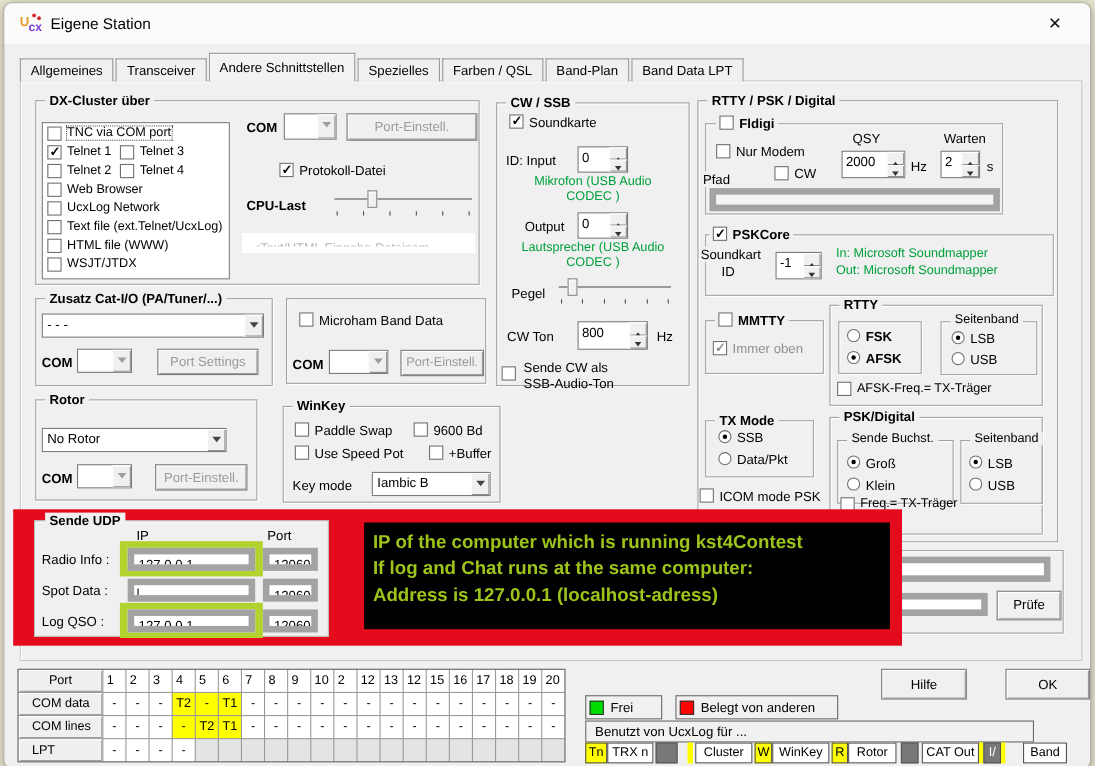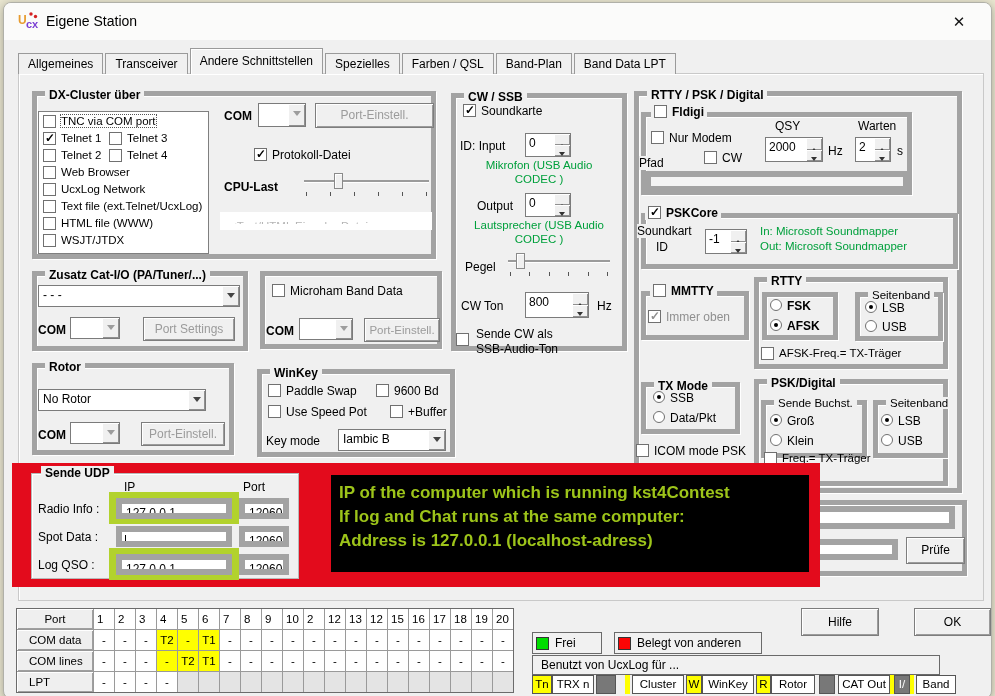--- a/index.html
+++ b/index.html
@@ -7,21 +7,21 @@
   #win{position:absolute;left:3px;top:2px;width:989px;height:697px;background:#f0f0f0;border:1px solid #b0b0a8;border-radius:8px;overflow:hidden;box-shadow:0 2px 10px rgba(0,0,0,.3)}
   .titlebar{position:absolute;left:0;top:0;right:0;height:37px;background:#fbfbfa}
   .apptitle{position:absolute;left:42px;top:10px;font-size:14px}
   .appicon{position:absolute;left:13px;top:7px;width:22px;height:22px}
   .closebtn{position:absolute;right:14px;top:7px;width:36px;height:24px;text-align:center;line-height:24px;font-size:15px;color:#111}
   .tabs{position:absolute;left:14px;top:45px;height:26px;display:flex;align-items:flex-end;z-index:6}
   .tab{height:21px;line-height:20px;padding:0 9px;font-size:12px;background:#f0f0f0;border:1px solid #9a9a9a;border-bottom:none;margin-left:2px;white-space:nowrap}
   .tab:first-child{margin-left:0}
   .tab.active{height:26px;line-height:25px;position:relative;z-index:7;background:#f2f2f2;box-shadow:inset 1px 1px 0 #fff}
   .page{position:absolute;left:14px;top:70px;width:966px;height:528px;background:#f0f0f0;border:1px solid #c9c9c9;box-shadow:inset 1px 1px 0 #fff}
-  .grp{position:absolute;border:5px solid #a3a3a3;box-shadow:inset 1px 1px 0 #fff,1px 1px 0 #fff}
+  .grp{position:absolute;border:1px solid #a3a3a3;box-shadow:inset 1px 1px 0 #fff,1px 1px 0 #fff}
   .grp>.ttl{position:absolute;top:-8px;left:8px;background:#f0f0f0;padding:0 4px;font-weight:bold;font-size:12px;white-space:nowrap}
   .grp>.ttl.n{font-weight:normal;font-size:11.5px}
   .lab{position:absolute;font-size:12px;white-space:nowrap}
   .b{font-weight:bold}
   .greentxt{position:absolute;font-size:11.5px;color:var(--info-green);white-space:nowrap}
   .dim{color:#8f8f8f}
   .cb{position:absolute;display:flex;align-items:flex-start;gap:5px;font-size:12px;white-space:nowrap}
   .cb .box{flex:0 0 13px;width:13px;height:13px;background:#fff;border:1px solid #707070;position:relative}
   .cb.checked .box::after{content:"✓";position:absolute;left:0;top:-2px;width:12px;text-align:center;font-weight:bold;font-size:12px;color:#000}
   .cb.disabled.checked .box::after{color:#8f8f8f}
@@ -572,15 +572,15 @@
       <div class="code" style="width: 52px; margin-left: 2px;">Cluster</div>
       <div class="code yl" style="width: 16px; margin-left: 2px;">W</div>
       <div class="code" style="width: 52px;">WinKey</div>
       <div class="code yl" style="width: 15px; margin-left: 2px;">R</div>
       <div class="code" style="width: 44px;">Rotor</div>
       <div class="code sw" style="width: 16px; background: rgb(120, 120, 120); margin-left: 4px;"></div>
       <div class="code" style="width: 52px; margin-left: 3px;">CAT Out</div>
       <div class="bar" style="width: 4px;"></div>
       <div class="code sw" style="width: 16px; background: rgb(120, 120, 120);">I/</div>
       <div class="bar" style="width: 4px;"></div>
-      <div class="code" style="width: 40px; margin-left: 2px;">Band</div>
+      <div class="code" style="width: 40px; margin-left: 16px;">Band</div>
     </div>
 </div>
 
 </body></html>

